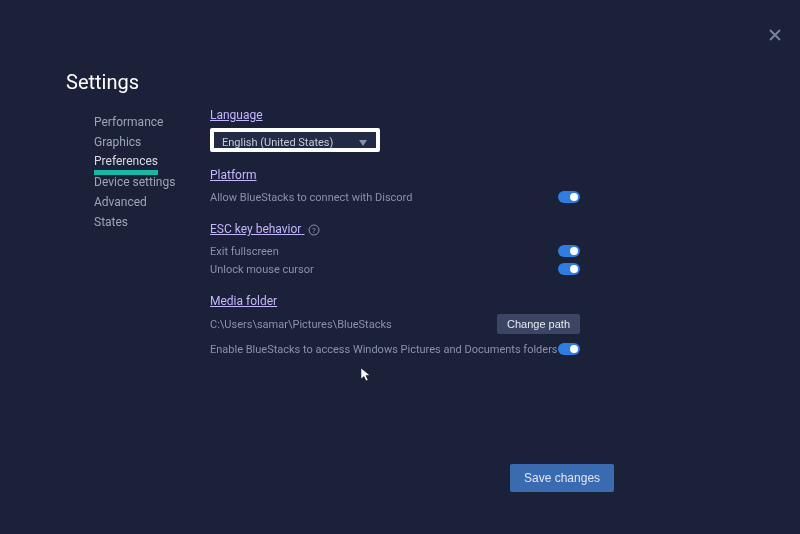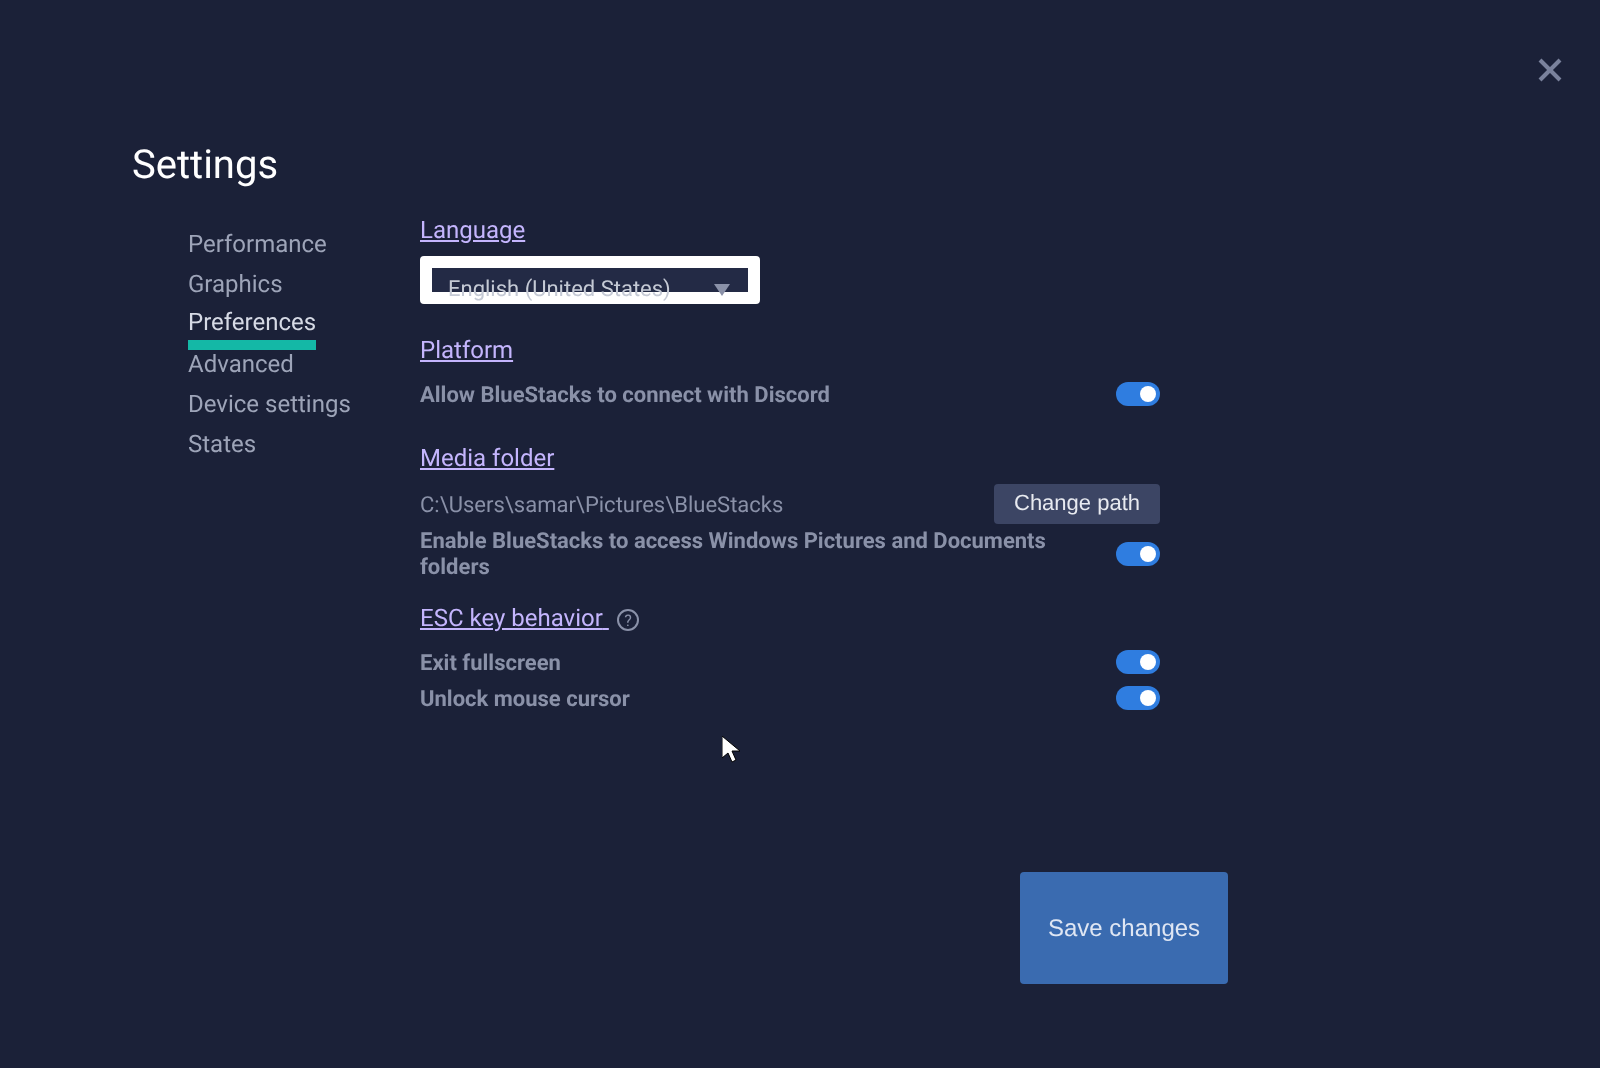--- a/index.html
+++ b/index.html
@@ -89,21 +89,21 @@
     }
     .help-icon svg {
       width: 12px;
       height: 12px;
     }
     .select-wrap {
       position: relative;
       width: 170px;
       height: 24px;
       background: #232a45;
-      border: 6px solid #ffffff;
+      border: 4px solid #ffffff;
       border-radius: 2px;
       cursor: pointer;
     }
     .select-value {
       position: absolute;
       left: 8px;
       top: 0;
       line-height: 22px;
       font-size: 11px;
       color: #c5cad5;
@@ -125,21 +125,20 @@
     }
     .row {
       display: flex;
       align-items: center;
       justify-content: space-between;
       height: 18px;
     }
     .row-label {
       font-size: 11px;
       color: #8a91a8;
-      font-weight: bold;
     }
     .path-text {
       font-size: 11px;
       color: #8a91a8;
     }
     .toggle {
       width: 22px;
       height: 12px;
       background: #2f7de0;
       border-radius: 6px;
@@ -173,21 +172,21 @@
       margin-bottom: 6px;
     }
     .save-btn {
       position: absolute;
       bottom: 42px;
       left: 510px;
       background: #3a6bb0;
       color: #dfe6f3;
       border: none;
       font-size: 12px;
-      padding: 21px 14px;
+      padding: 7px 14px;
       border-radius: 2px;
       cursor: pointer;
     }
     .cursor-icon {
       position: absolute;
       top: 368px;
       left: 361px;
       width: 12px;
       height: 14px;
     }
@@ -210,24 +209,24 @@
 
 <nav class="sidebar">
   <div class="sidebar-row">
       <span class="sidebar-item">Performance</span>
     </div>
   <div class="sidebar-row">
       <span class="sidebar-item">Graphics</span>
     </div>
   <div class="sidebar-row"><span class="sidebar-item active">Preferences</span></div>
   <div class="sidebar-row">
+      <span class="sidebar-item">Device settings</span>
+    </div>
+  <div class="sidebar-row">
       <span class="sidebar-item">Advanced</span>
-    </div>
-  <div class="sidebar-row">
-      <span class="sidebar-item">Device settings</span>
     </div>
   <div class="sidebar-row">
       <span class="sidebar-item">States</span>
     </div>
 </nav>
 
 <div class="content">
 
   <div class="section">
     <div class="section-title">Language</div>
@@ -243,51 +242,51 @@
 
   <div class="section">
     <div class="section-title">Platform</div>
     <div class="row">
       <span class="row-label">Allow BlueStacks to connect with Discord</span>
       <div class="toggle"></div>
     </div>
   </div>
 
   <div class="section">
-    <div class="section-title">Media folder</div>
-    <div class="media-path-row">
-      <span class="path-text">C:\Users\samar\Pictures\BlueStacks</span>
-      <button class="change-path-btn">Change path</button>
-    </div>
-    <div class="row">
-      <span class="row-label">Enable BlueStacks to access Windows Pictures and Documents folders</span>
-      <div class="toggle"></div>
-    </div>
-  </div>
-
-  <div class="section">
     <div class="section-title">
       <span>ESC key behavior</span>
       <span class="help-icon">
         <svg viewBox="0 0 12 12">
             <circle cx="6" cy="6" r="5" fill="none" stroke="#8a91a8" stroke-width="1"></circle>
             <text x="6" y="9" font-size="8" text-anchor="middle" fill="#8a91a8">?</text>
           </svg>
       </span>
     </div>
     <div class="row">
       <span class="row-label">Exit fullscreen</span>
       <div class="toggle"></div>
     </div>
     <div class="row">
       <span class="row-label">Unlock mouse cursor</span>
       <div class="toggle"></div>
     </div>
   </div>
 
+  <div class="section">
+    <div class="section-title">Media folder</div>
+    <div class="media-path-row">
+      <span class="path-text">C:\Users\samar\Pictures\BlueStacks</span>
+      <button class="change-path-btn">Change path</button>
+    </div>
+    <div class="row">
+      <span class="row-label">Enable BlueStacks to access Windows Pictures and Documents folders</span>
+      <div class="toggle"></div>
+    </div>
+  </div>
+
 </div>
 
 <button class="save-btn">Save changes</button>
 
 <div class="cursor-icon">
   <svg viewBox="0 0 10 14">
       <polygon points="0,0 0,11 3,8.5 5,13 7,12 5,7.5 9,7.5" fill="#ffffff" stroke="#000000" stroke-width="0.5"></polygon>
     </svg>
 </div>
 

